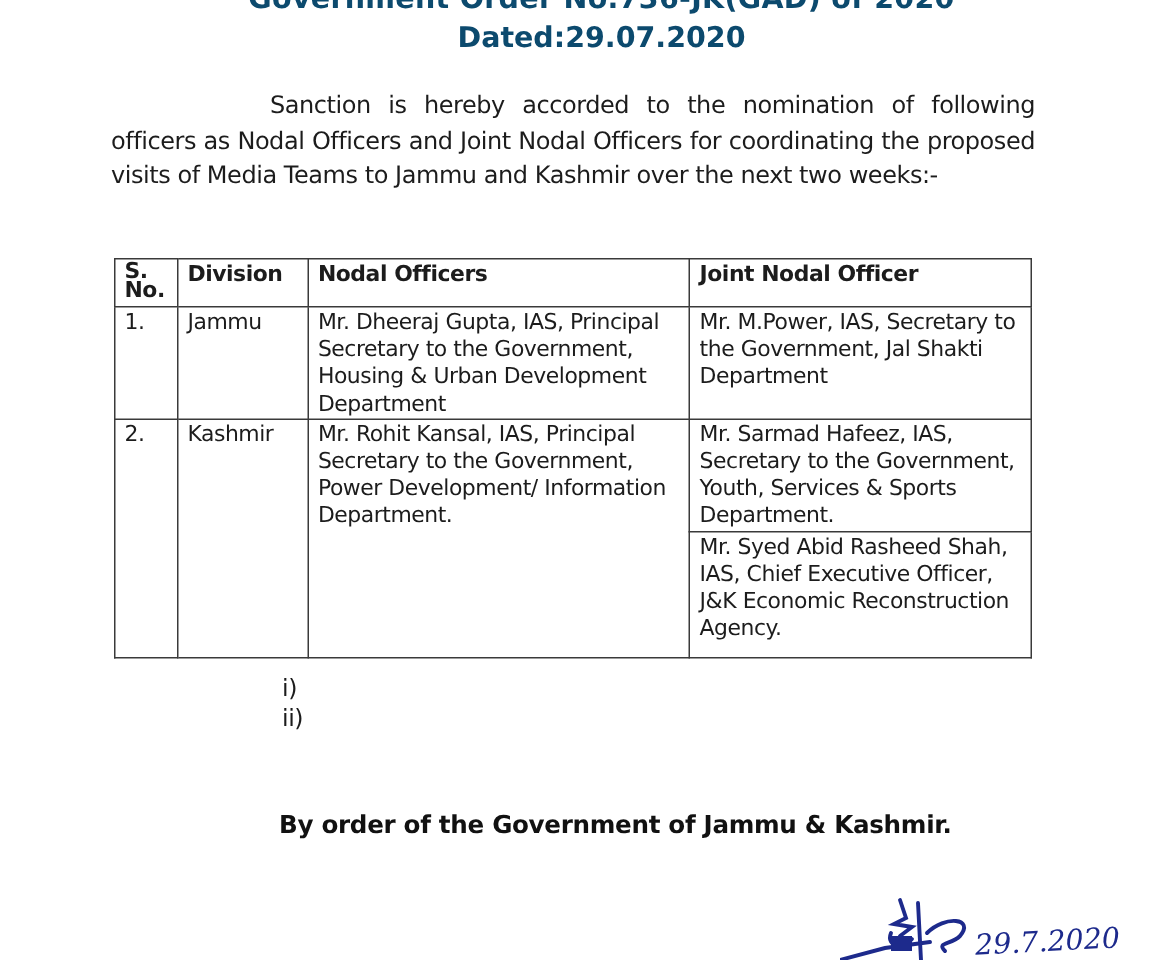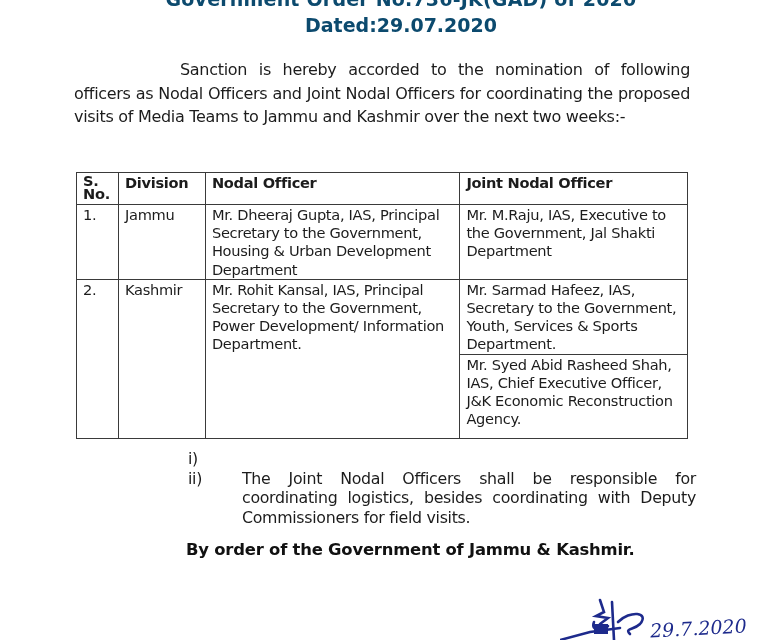--- a/index.html
+++ b/index.html
@@ -88,48 +88,47 @@
         <col class="c3">
         <col class="c4">
       </colgroup>
     <tbody>
         <tr>
       <th class="sno">
         <span>S.</span>
         <span>No.</span>
       </th>
       <th>Division</th>
-      <th>Nodal Officer</th>
+      <th>Nodal Officers</th>
       <th>Joint Nodal Officer</th>
     </tr>
     <tr class="row1">
       <td>1.</td>
       <td>Jammu</td>
       <td class="just">Mr. Dheeraj Gupta, IAS, Principal Secretary to the Government, Housing &amp; Urban Development Department</td>
-      <td>Mr. M.Raju, IAS, Executive to the Government, Jal Shakti Department</td>
+      <td>Mr. M.Power, IAS, Secretary to the Government, Jal Shakti Department</td>
     </tr>
     <tr>
       <td rowspan="2">2.</td>
       <td rowspan="2">Kashmir</td>
       <td rowspan="2" class="just">Mr. Rohit Kansal, IAS, Principal Secretary to the Government, Power Development/ Information Department.</td>
       <td class="just jno-a">Mr. Sarmad Hafeez, IAS, Secretary to the Government, Youth, Services &amp; Sports Department.</td>
     </tr>
     <tr>
       <td class="just jno-b">Mr. Syed Abid Rasheed Shah, IAS, Chief Executive Officer, J&amp;K Economic Reconstruction Agency.</td>
     </tr>
   </tbody>
     </table>
 
   <div class="notes">
     <div class="note">
       <span class="num">i)</span>
     </div>
     <div class="note">
       <span class="num">ii)</span>
-      <span class="txt">The Joint Nodal Officers shall be responsible for coordinating logistics, besides coordinating with Deputy Commissioners for field visits.</span>
     </div>
   </div>
 
   <div class="order">By order of the Government of Jammu &amp; Kashmir.</div>
 
   <svg class="signature" viewBox="0 0 200 42" width="200" height="42">
     <g fill="none" stroke="#1d2a8c" stroke-width="2.6" stroke-linecap="round">
       <path d="M0 42 L30 34 L60 30"></path>
       <path d="M40 2 L44 14 L36 18 L48 20 L40 26"></path>
       <path d="M34 24 C30 34, 44 34, 48 28"></path>

